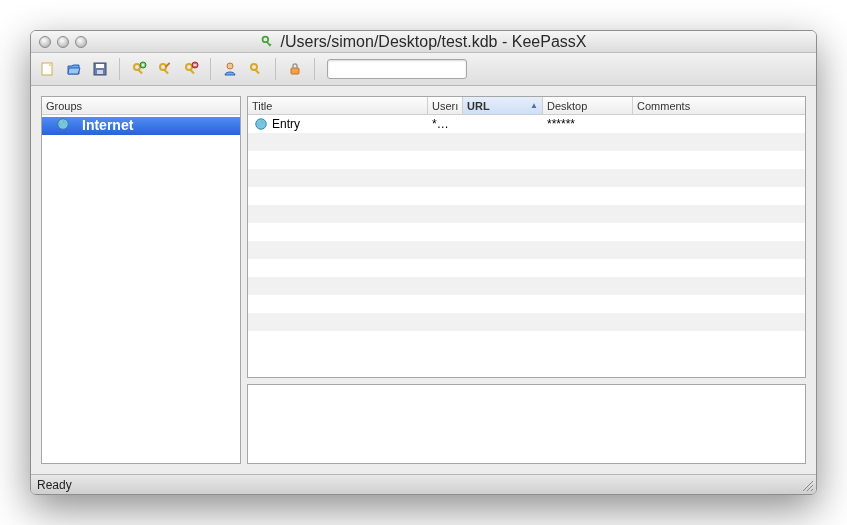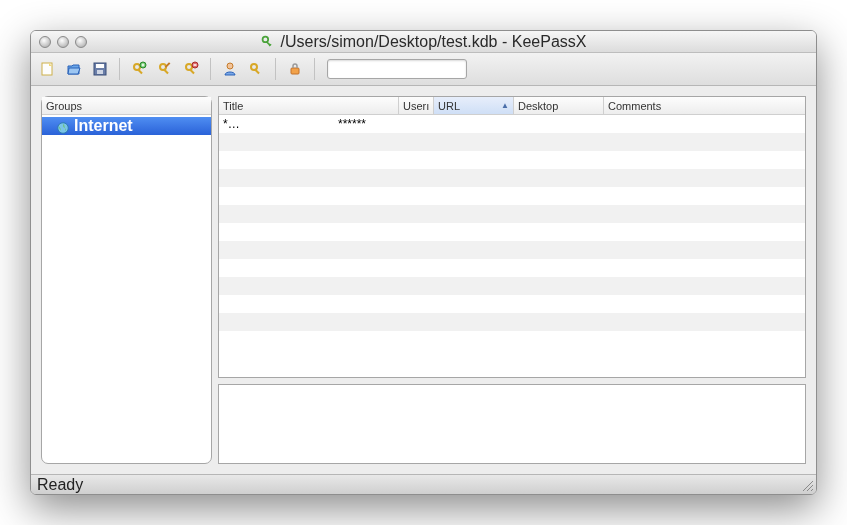--- a/index.html
+++ b/index.html
@@ -95,21 +95,21 @@
     gap: 6px;
     min-height: 0;
   }
   .panel {
     background: #fff;
     border: 1px solid #a6a6a6;
     display: flex;
     flex-direction: column;
     min-height: 0;
   }
-  .groups-panel { width: 171px; border-radius: 7px; }
+  .groups-panel { width: 200px; }
   .right-stack { flex: 1; display: flex; flex-direction: column; gap: 6px; min-height: 0;}
   .entries-panel { flex: 1; min-height:0; }
   .details-panel { height: 80px; }
   .panel-header {
     height: 18px;
     background: linear-gradient(#fdfdfd, #ededed);
     border-bottom: 1px solid #cfcfcf;
     display: flex;
     align-items: center;
     font-size: 11px;
@@ -121,42 +121,43 @@
     padding-left: 4px;
     height: 100%;
     display: flex;
     align-items: center;
     white-space: nowrap;
     overflow: hidden;
     position: relative;
   }
   .col.sorted {
     background: linear-gradient(#e7eefb, #cfdff6);
+    font-weight: bold;
   }
   .sort-arrow {
     position: absolute;
     right: 4px;
     font-size: 8px;
     color: #4a6ea9;
   }
   .col-title { width: 180px; }
   .col-user  { width: 35px; text-align: center; }
   .col-url   { width: 80px; }
   .col-pass  { width: 90px; }
   .col-comm  { flex:1; border-right: none; }
   .tree {
     flex:1; overflow:auto;
     padding-top: 2px;
   }
   .tree-item {
-    display: flex; align-items: flex-end;
+    display: flex; align-items: flex-start;
     height: 18px;
     padding-left: 14px;
-    gap: 4px;
-    font-size: 16px;
+    gap: 12px;
+    font-size: 14px;
     color: #000;
   }
   .tree-item.selected {
     background: linear-gradient(#4f8ef2, #2a62d8);
     color: #fff;
     font-weight: bold;
   }
   .tree-icon { width: 14px; height: 14px; }
   .rows { flex:1; overflow:auto; }
   .row {
@@ -178,21 +179,21 @@
   .cell-pass  { width: 90px; }
   .cell-comm  { flex:1; }
   .entry-icon { width:14px; height:14px; }
   
   .statusbar {
     height: 20px;
     background: linear-gradient(#e8e8e8, #cfcfcf);
     border-top: 1px solid #b6b6b6;
     display:flex; align-items:center;
     padding: 0 6px;
-    font-size: 16px;
+    font-size: 12px;
     color: #222;
     position: relative;
   }
   .resize-grip {
     position:absolute; right:2px; bottom:2px;
     width:14px; height:14px;
   }
   .resize-grip svg line { stroke:#8a8a8a; stroke-width:1;}
 </style>
 </head>
@@ -315,20 +316,27 @@
             </div>
           <div class="col col-pass">
               <span>Desktop</span>
             </div>
           <div class="col col-comm">
               <span>Comments</span>
             </div>
         </div>
         <div class="rows">
           <div class="row">
+            <div class="cell cell-title">
+              <svg class="entry-icon" viewBox="0 0 16 16">
+                  <circle cx="8" cy="8" r="6" fill="#7ac4e8" stroke="#2a7aa8"></circle>
+                  <path d="M4 5 Q6 8 5 11 M9 3 Q8 6 11 8" fill="#6ac46a"></path>
+                </svg>
+              <span>Entry</span>
+            </div>
             <div class="cell cell-user">
                 <span>*…</span>
               </div>
             <div class="cell cell-url">
                 <span></span>
               </div>
             <div class="cell cell-pass">
                 <span>******</span>
               </div>
           </div>

